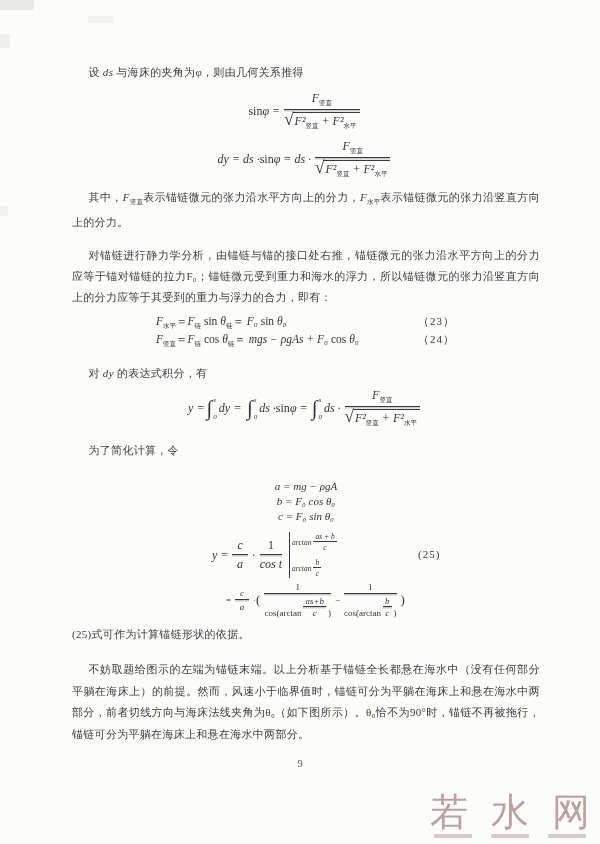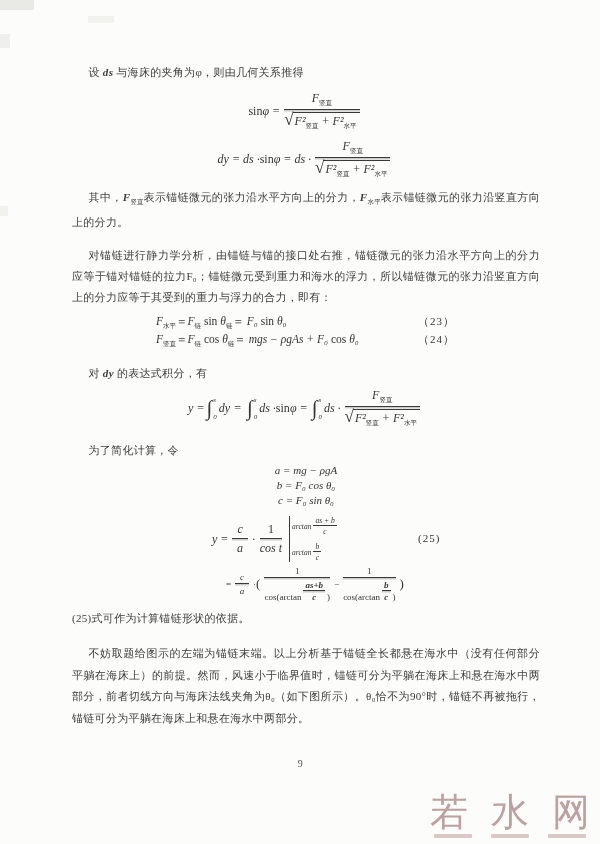--- a/index.html
+++ b/index.html
@@ -9,21 +9,21 @@
   .smudge{position:absolute;background:#d8d8d4;opacity:.55;}
   .sm1{left:0;top:0;width:34px;height:10px;}
   .sm2{left:0;top:34px;width:10px;height:14px;opacity:.35;}
   .sm3{left:88px;top:16px;width:26px;height:7px;opacity:.3;}
   .sm4{left:0;top:206px;width:8px;height:10px;opacity:.3;}
 
   .doc{position:absolute;left:72px;top:62px;width:468px;}
   .para{font-size:11px;line-height:21px;text-align:justify;text-indent:1.5em;
         letter-spacing:.3px;margin:0 0 8px 0;}
   .para.noindent{text-indent:0;}
-  .v{font-style:italic;font-family:"Liberation Serif","DejaVu Serif",serif;font-weight:bold;}
+  .v{font-style:italic;font-family:"Liberation Serif","DejaVu Serif",serif;}
   .rm{font-style:normal;}
 
   
   .math{font-size:12px;font-style:italic;color:#343434;}
   .mrow{display:flex;justify-content:center;align-items:center;}
   .frac{display:inline-flex;flex-direction:column;align-items:center;vertical-align:middle;margin:0 4px;}
   .frac .num{align-self:stretch;text-align:center;border-bottom:1.2px solid #3a3a3a;
              padding:0 5px 1px 5px;box-shadow:0 1.5px 0 rgba(130,130,130,.4);}
   .frac .den{padding-top:2px;display:inline-flex;align-items:flex-end;}
   .csub{font-size:6.5px;font-style:normal;vertical-align:-3px;letter-spacing:0;}
@@ -164,21 +164,21 @@
         <span class="num"><span>F</span><span class="csub">竖直</span></span>
         <span class="den">
           <span class="sqrt">
             <span class="sign">√</span>
             <span class="rad"><span>F²</span><span class="csub">竖直</span><span> + F²</span><span class="csub">水平</span></span>
           </span>
         </span>
       </span>
     </div>
 
-    <p class="para" style="margin-bottom:2px;">为了简化计算，令</p>
+    <p class="para" style="margin-bottom:18px;">为了简化计算，令</p>
 
     <div class="defs math">
       <span class="line">a = mg − ρgA</span>
       <span class="line">b = F₀ cos θ₀</span>
       <span class="line">c = F₀ sin θ₀</span>
     </div>
 
     <div class="eq25wrap math">
       <div class="eq25col">
         <div class="eq25line">

